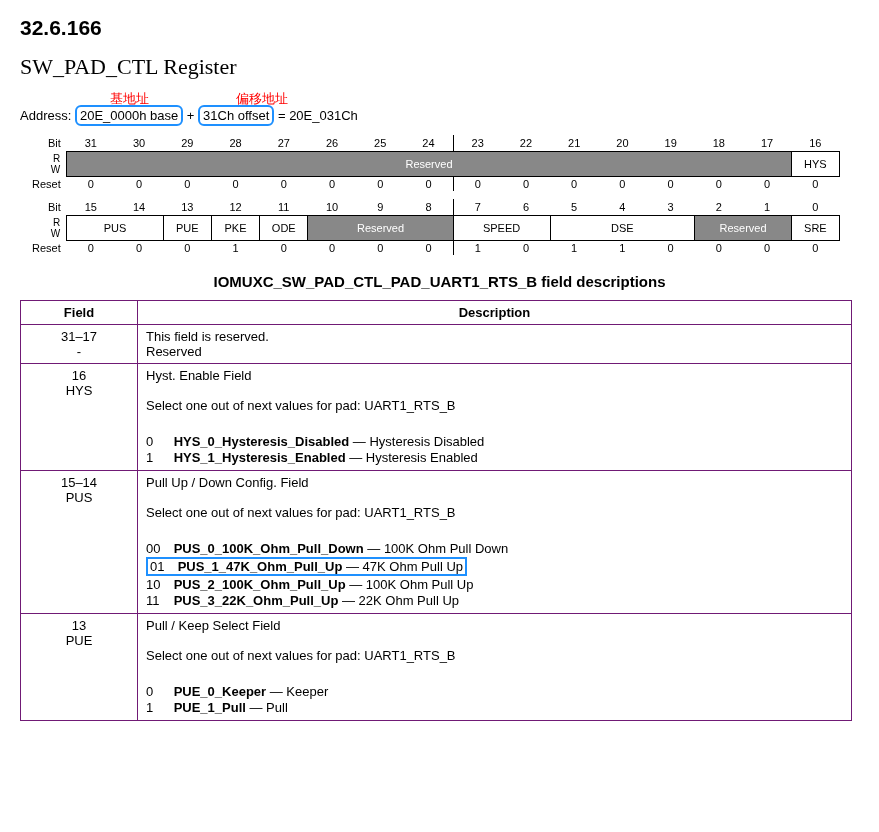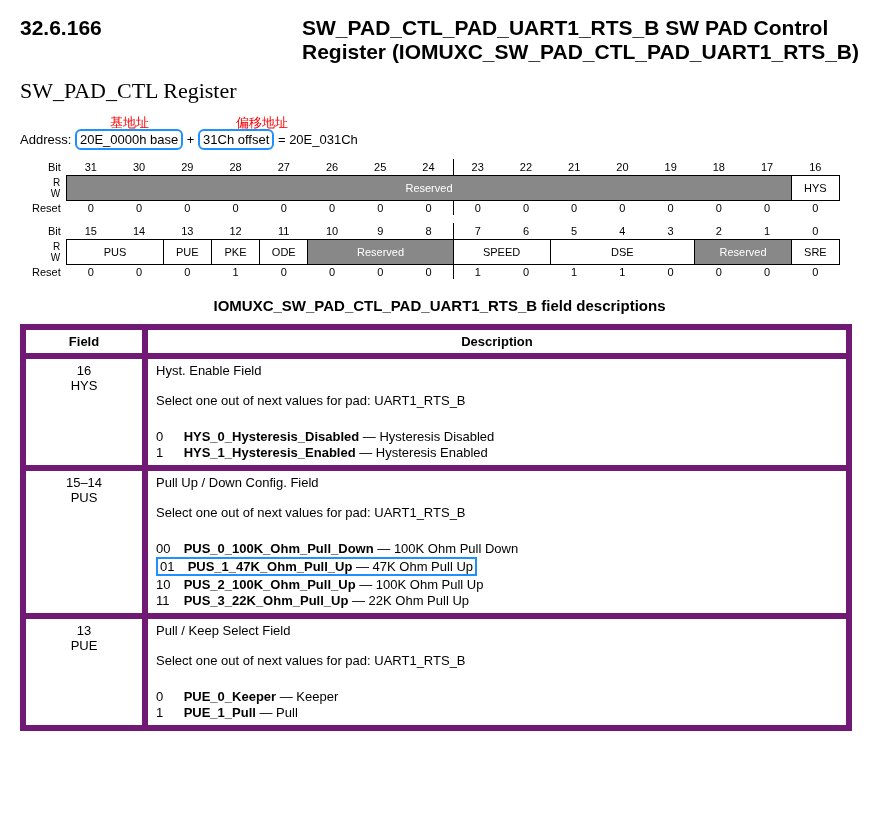--- a/index.html
+++ b/index.html
@@ -64,21 +64,21 @@
   .midsep { border-left: 1px solid #000 !important; }
   .descr-title {
     text-align:center; font-weight:bold; font-size:15px;
     margin: 18px 0 10px 0;
   }
   table.descr {
     border-collapse: collapse;
     width: 832px;
   }
   table.descr th, table.descr td {
-    border: 6px solid #701a75;
+    border: 1px solid #701a75;
     font-size: 13px;
     vertical-align: top;
     padding: 4px 8px;
   }
   table.descr th { font-weight: bold; text-align:center; }
   table.descr td.field { text-align:center; width:100px;}
   .vals { padding-left:0; margin:6px 0 0 0;}
   .vals div { margin:1px 0; }
   .vals .bits { display:inline-block; width:24px; }
   .vals b { font-weight:bold;}
@@ -86,24 +86,20 @@
     border: 2px solid #1e90ff;
     display:inline-block;
     padding: 0 2px;
   }
 </style>
 </head>
 <body>
 
 <div class="sec-heading">
   <span class="num">32.6.166</span>
-  <span>
-    <span>SW_PAD_CTL_PAD_UART1_RTS_B SW PAD Control</span><br>
-    <span>Register (IOMUXC_SW_PAD_CTL_PAD_UART1_RTS_B)</span>
-  </span>
 </div>
 
 <div class="sub-title">SW_PAD_CTL Register</div>
 
 <div class="annotations">
   <span class="anno" style="left:90px">基地址</span>
   <span class="anno" style="left:216px">偏移地址</span>
 </div>
 
 <div class="addr-line">
@@ -217,20 +213,24 @@
 
 <table class="descr">
   <thead>
     <tr>
       <th>Field</th>
       <th>Description</th>
     </tr>
   </thead>
   <tbody id="descr-body">
       <tr>
+        <td class="field">31–17<br>-</td>
+        <td>This field is reserved.<br>Reserved</td>
+      </tr>
+      <tr>
         <td class="field">16<br>HYS</td>
         <td>Hyst. Enable Field<br><br>Select one out of next values for pad: UART1_RTS_B<br><br><div class="vals">
             <div><span><span class="bits">0</span> <b>HYS_0_Hysteresis_Disabled</b> — Hysteresis Disabled</span></div>
             <div><span><span class="bits">1</span> <b>HYS_1_Hysteresis_Enabled</b> — Hysteresis Enabled</span></div>
           </div></td>
       </tr>
       <tr>
         <td class="field">15–14<br>PUS</td>
         <td>Pull Up / Down Config. Field<br><br>Select one out of next values for pad: UART1_RTS_B<br><br><div class="vals">
             <div><span><span class="bits">00</span> <b>PUS_0_100K_Ohm_Pull_Down</b> — 100K Ohm Pull Down</span></div>

